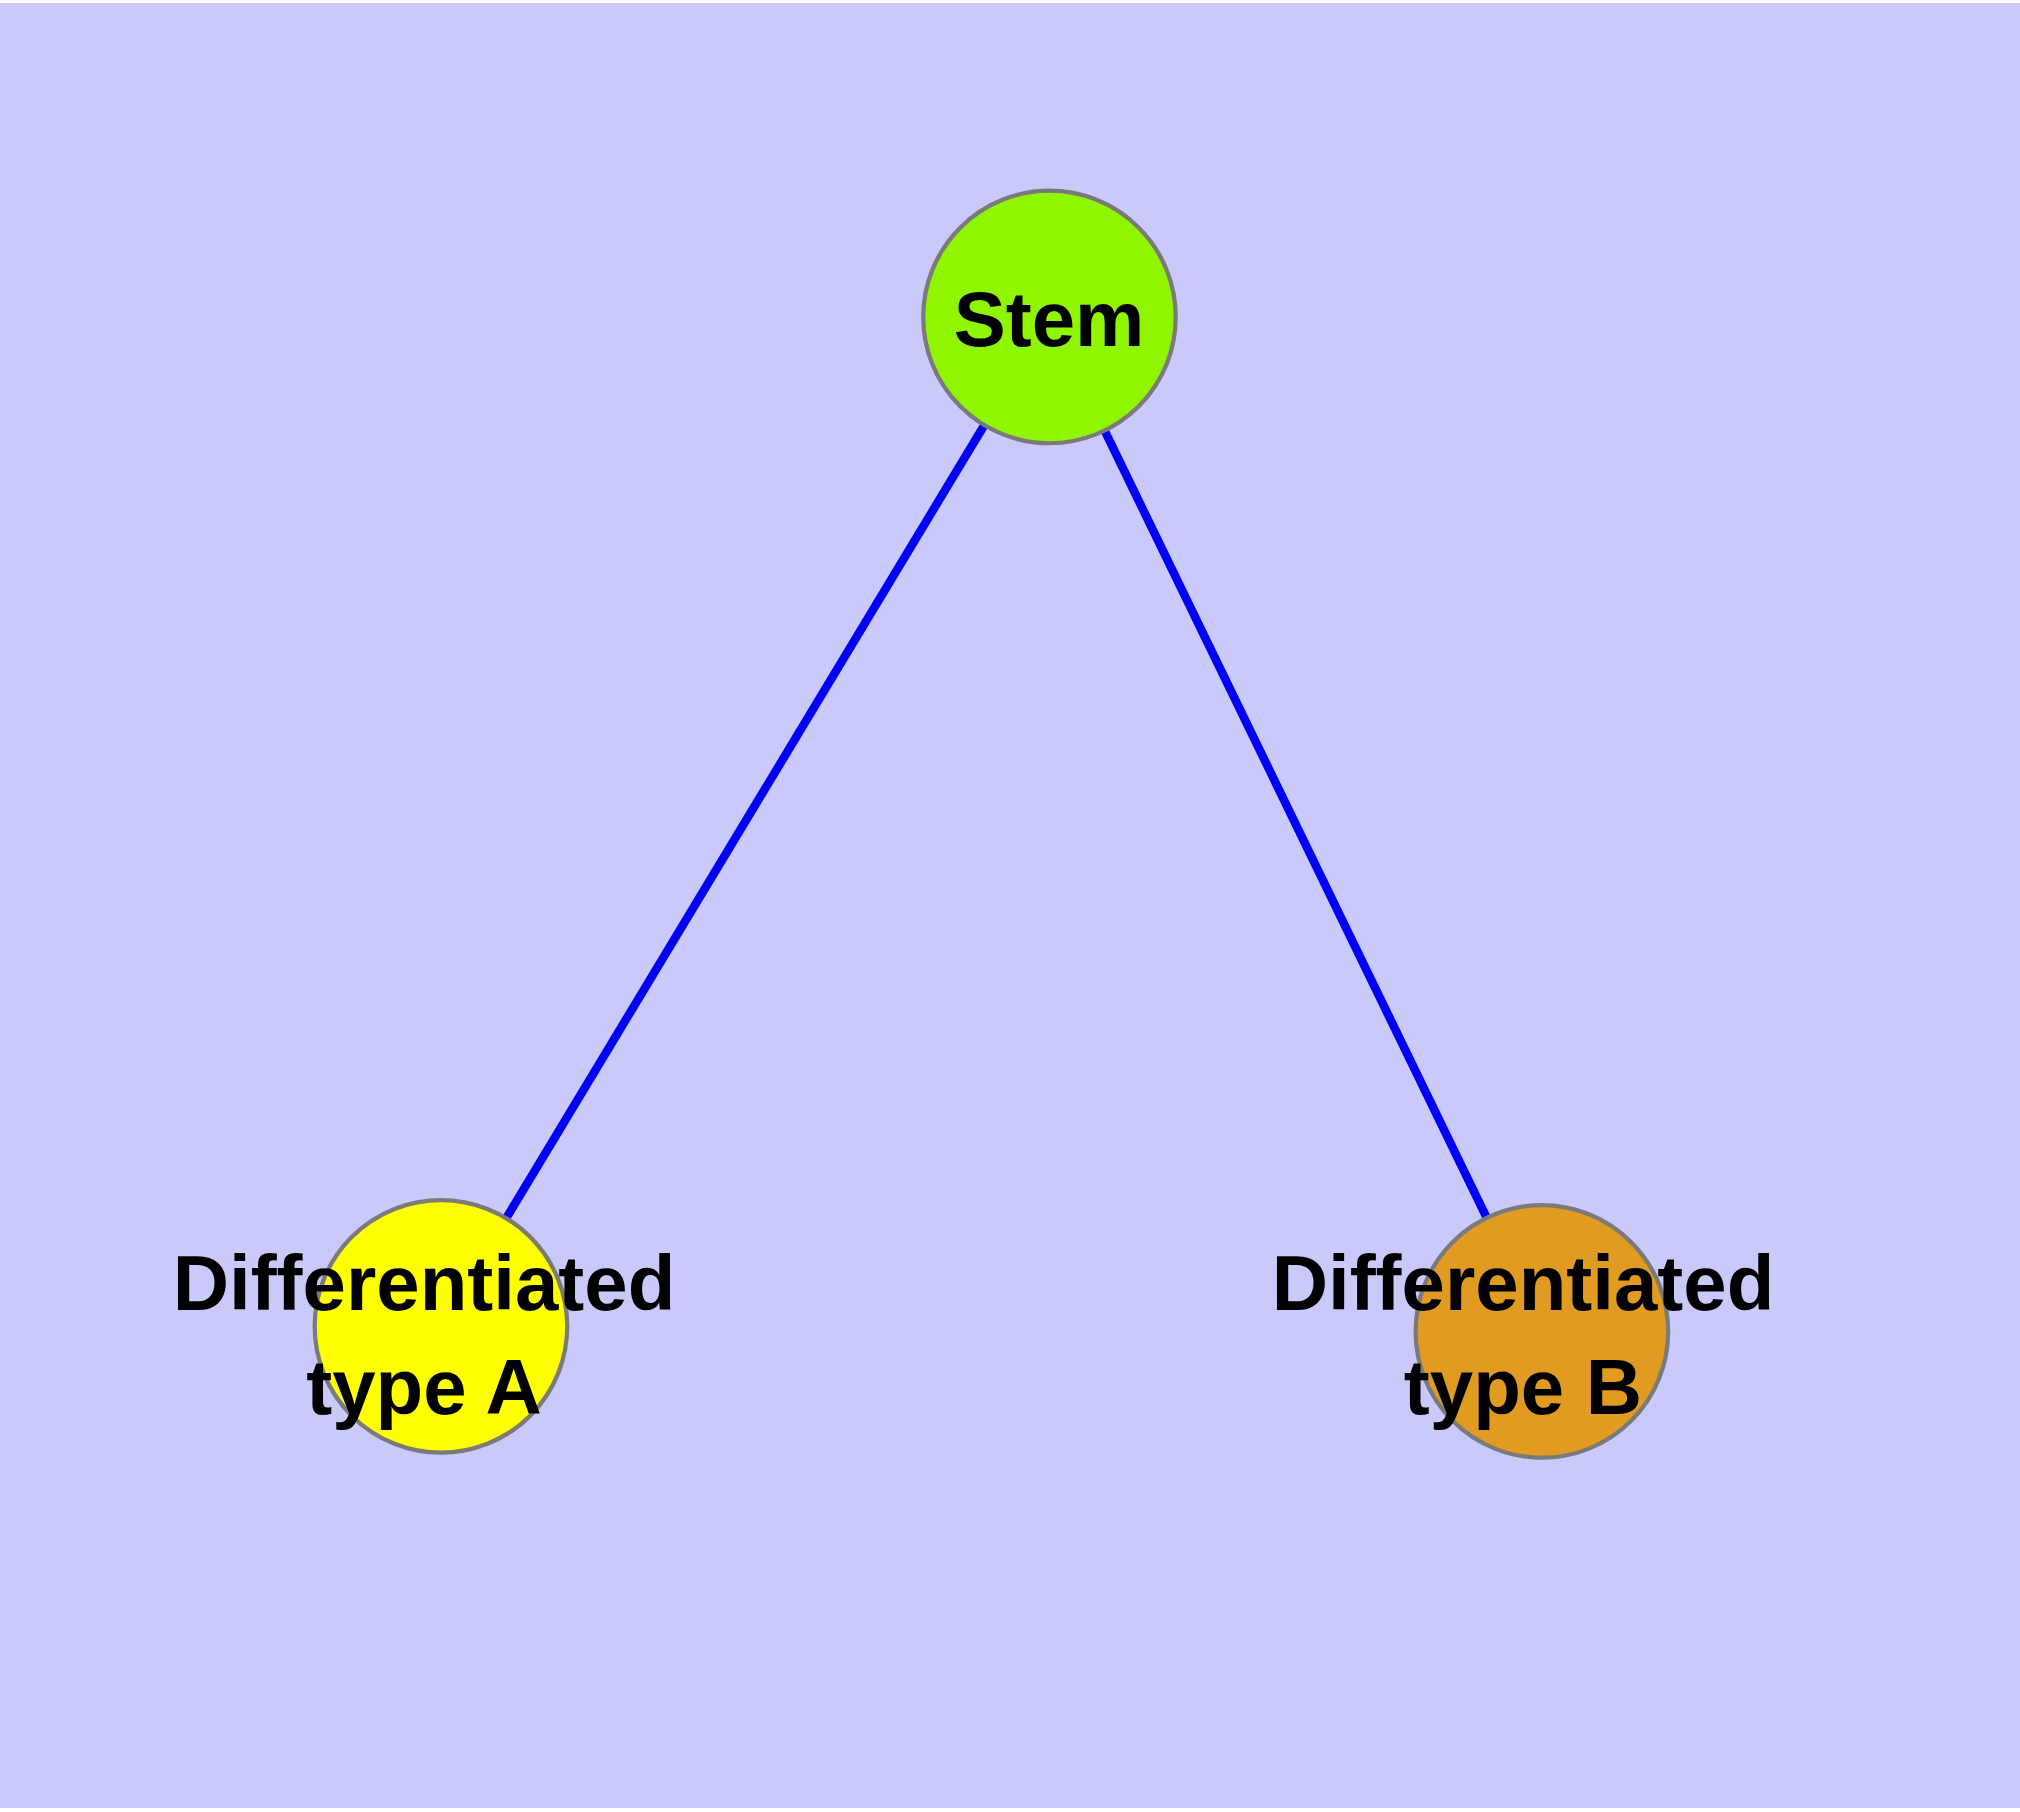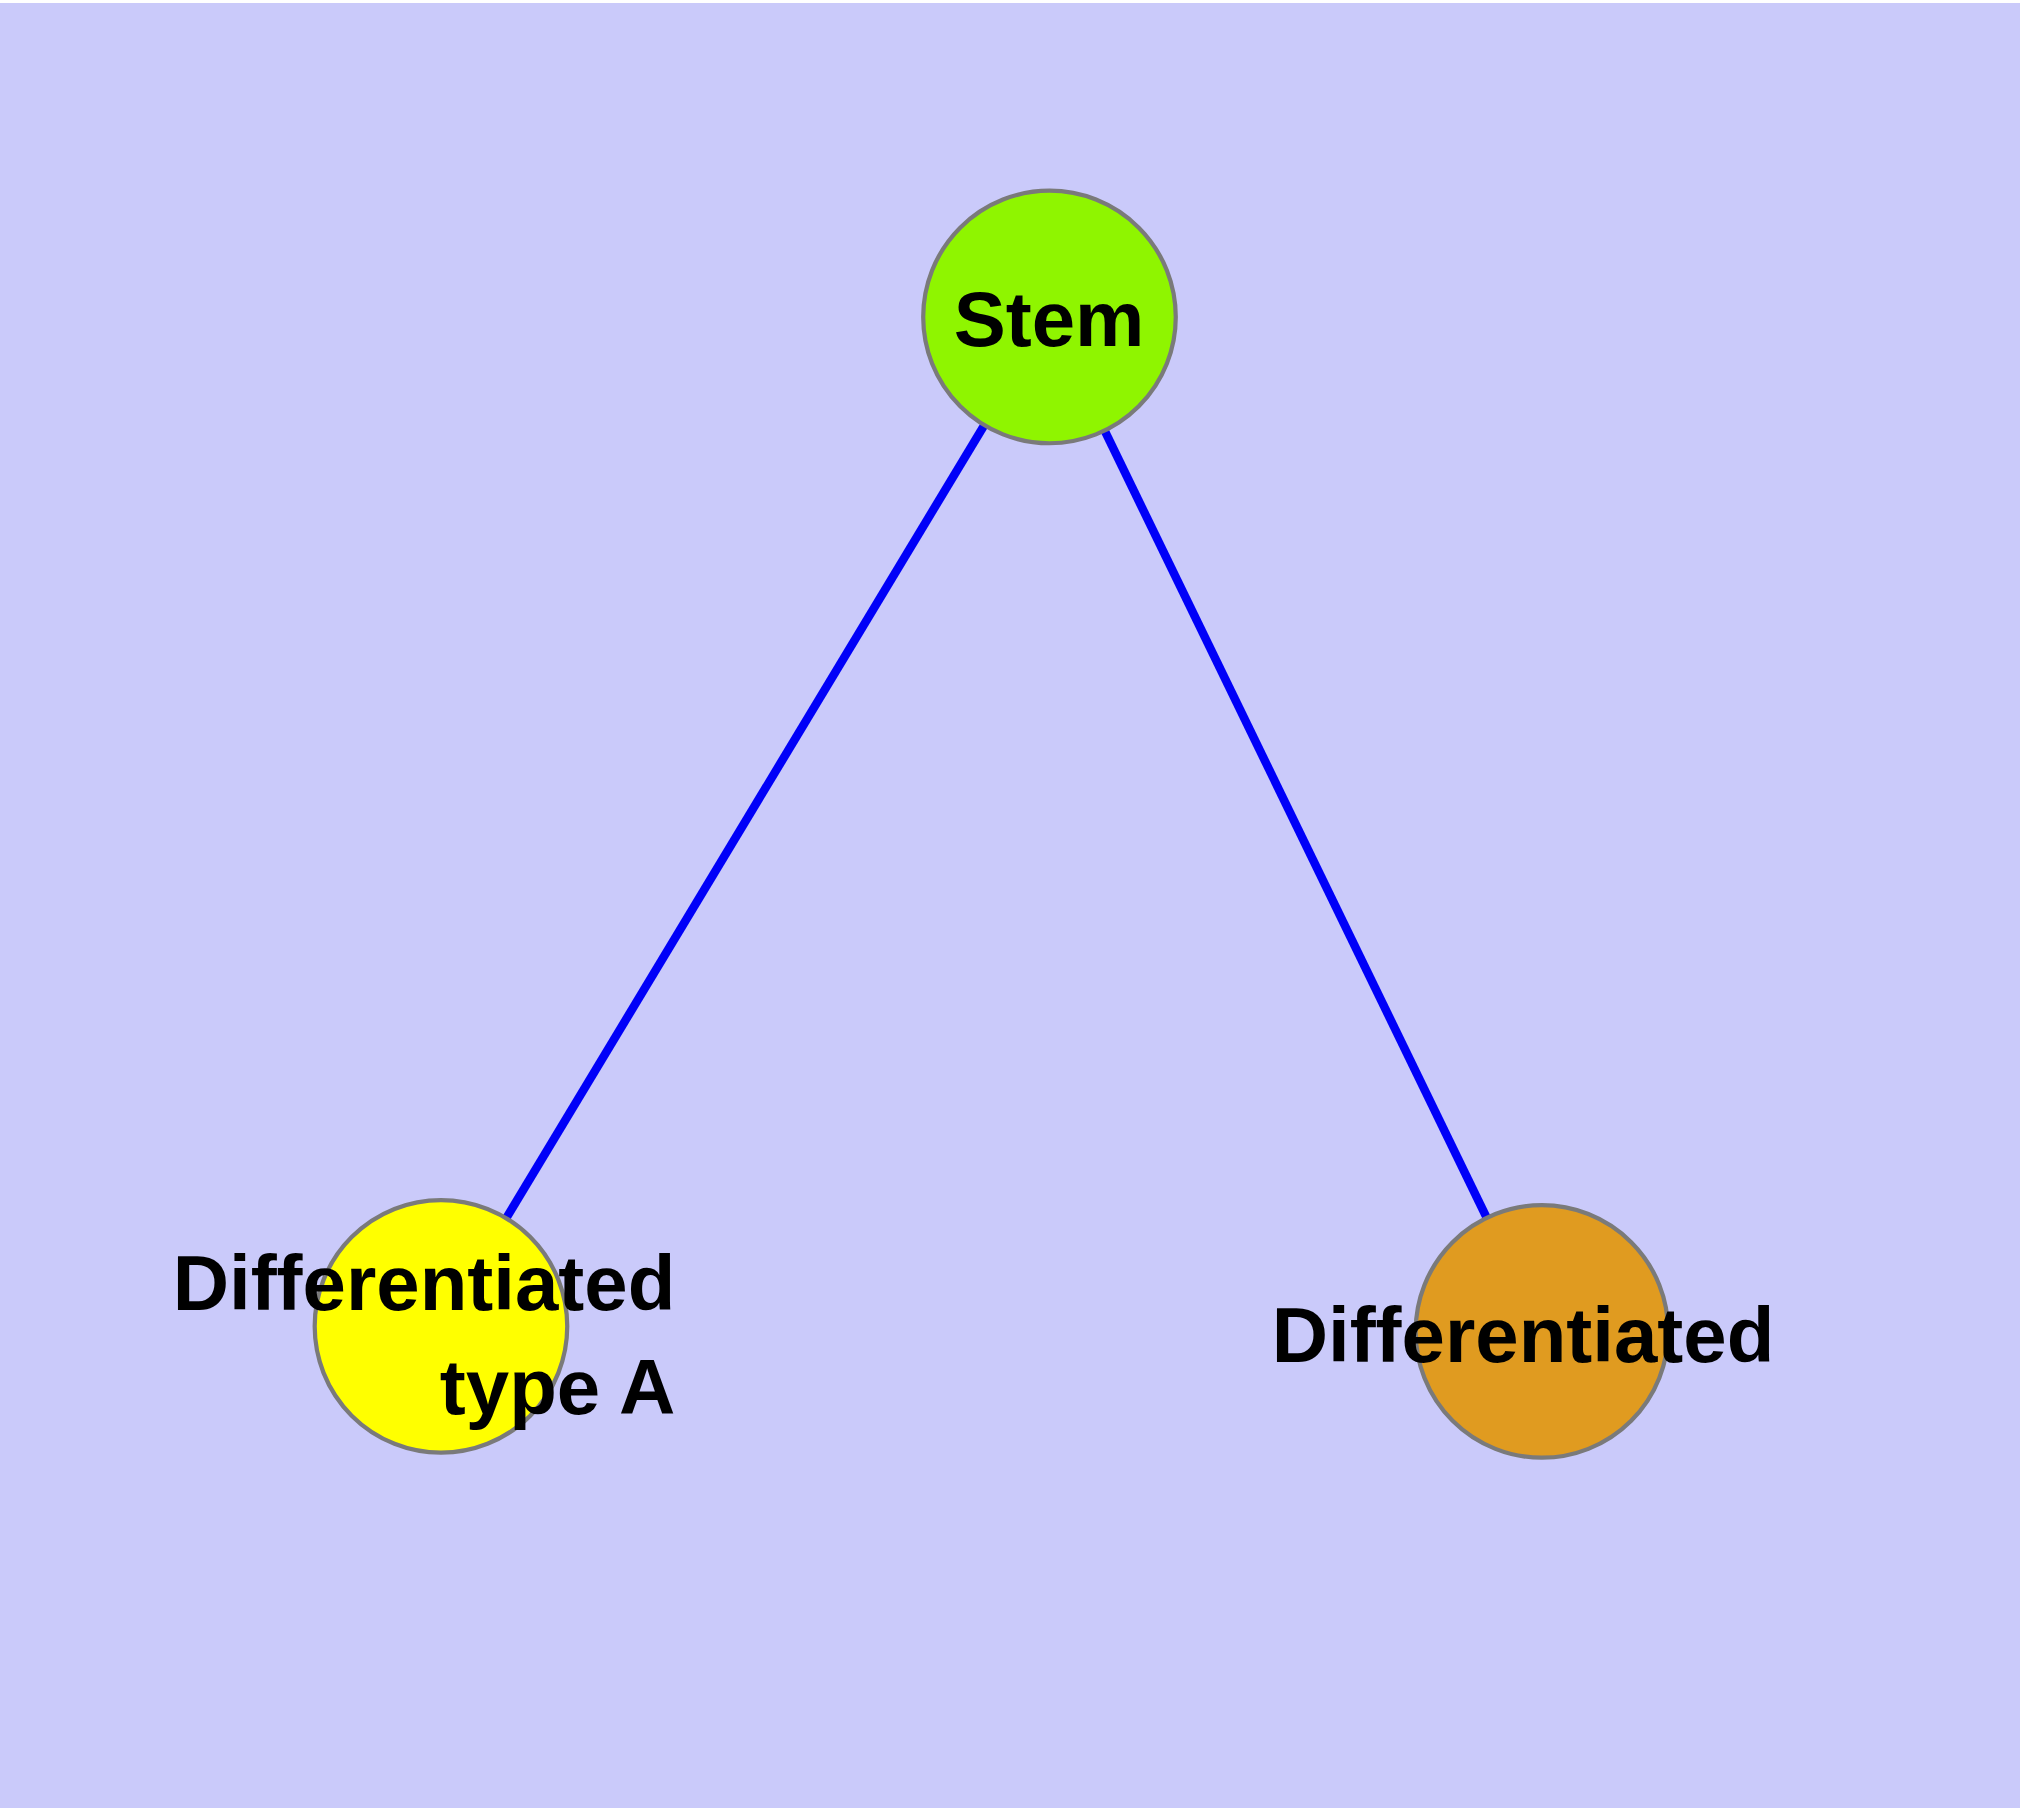--- a/index.html
+++ b/index.html
@@ -33,21 +33,21 @@
   .edge {
     stroke-width: 10px;
     fill: none;
   }
   .node {
     stroke-width: 5px;
   }
   .node-label {
     position: absolute;
     transform: translate(-50%, -50%);
-    text-align: right;
+    text-align: center;
     color: #000000;
     font-weight: bold;
     font-size: 78px;
     line-height: 92px;
     white-space: nowrap;
     letter-spacing: 0;
   }
   .node-label .line {
     display: block;
     margin-top: 12px;
@@ -72,16 +72,17 @@
 
   <div class="node-label" style="left: 1049px; top: 319px;">Stem</div>
 
   <div class="node-label" style="left: 424px; top: 1329px;">
     <span class="line">Differentiated</span>
     <span class="line">type A</span>
   </div>
 
   <div class="node-label" style="left: 1523px; top: 1329px;">
     <span class="line">Differentiated</span>
+    <span class="line">type B</span>
   </div>
 
 </div>
 
 
 </body></html>

